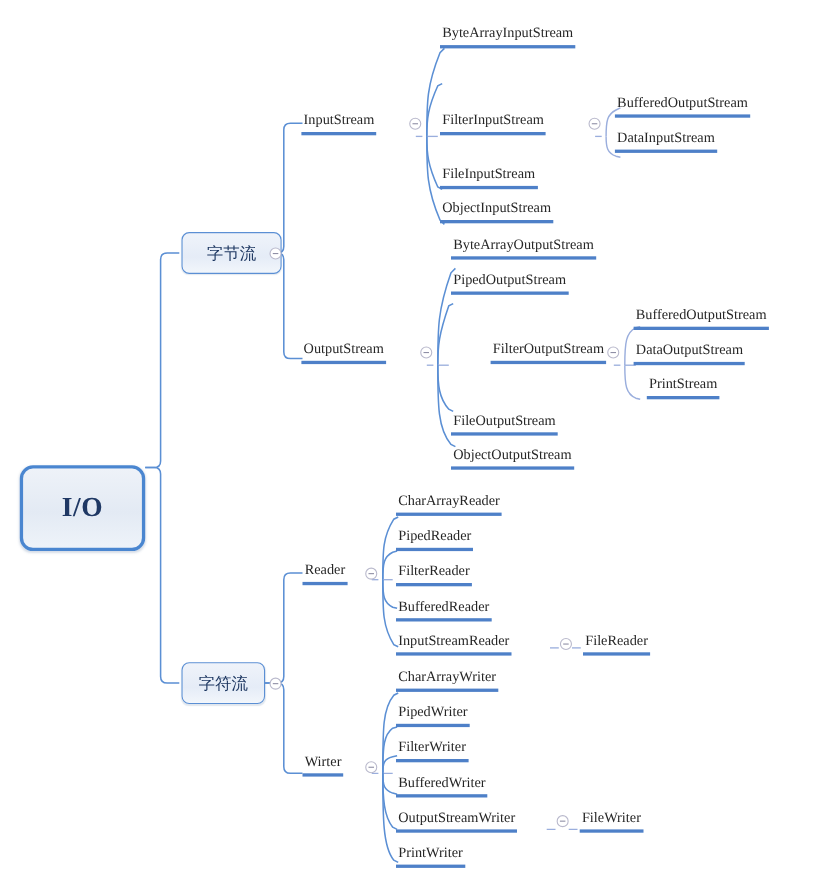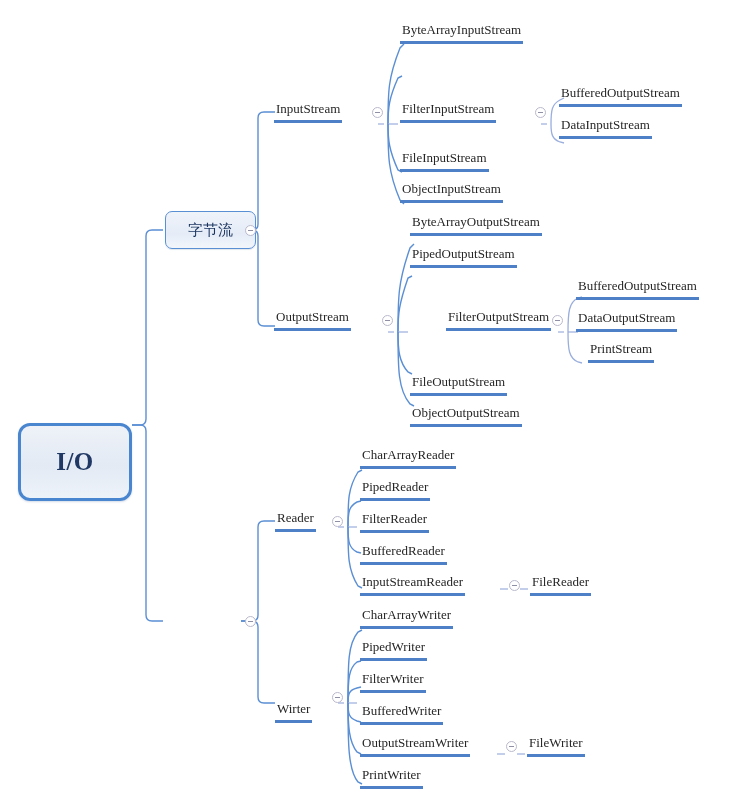--- a/index.html
+++ b/index.html
@@ -164,20 +164,23 @@
 
     <div class="root-node" style="left:18px; top:392px; width:114px; height:78px;margin-top:31px;">
       <span>I/O</span>
     </div>
 
     <div class="box-node" style="left:165px; top:211px; width:91px; height:38px;">
       <span>字节流</span>
     </div>
     <div class="toggle" style="left:245px; top:225px;"></div>
 
+    <div class="box-node" style="left:165px; top:602px; width:76px; height:38px;">
+      <span>字符流</span>
+    </div>
     <div class="toggle" style="left:245px; top:616px;"></div>
 
     <div class="ul-node" style="left:274px; top:101px;">
       <span>InputStream</span>
     </div>
     <div class="toggle" style="left:372px; top:107px;"></div>
 
     <div class="ul-node" style="left:400px; top:22px;">
       <span>ByteArrayInputStream</span>
     </div>
@@ -251,21 +254,21 @@
       <span>BufferedReader</span>
     </div>
     <div class="ul-node" style="left:360px; top:574px;">
       <span>InputStreamReader</span>
     </div>
     <div class="toggle" style="left:509px; top:580px;"></div>
     <div class="ul-node" style="left:530px; top:574px;">
       <span>FileReader</span>
     </div>
 
-    <div class="ul-node" style="left:275px; top:701px;text-align:right;">
+    <div class="ul-node" style="left:275px; top:684px;text-align:right;">
       <span>Wirter</span>
     </div>
     <div class="toggle" style="left:332px; top:692px;"></div>
 
     <div class="ul-node" style="left:360px; top:607px;">
       <span>CharArrayWriter</span>
     </div>
     <div class="ul-node" style="left:360px; top:639px;">
       <span>PipedWriter</span>
     </div>

